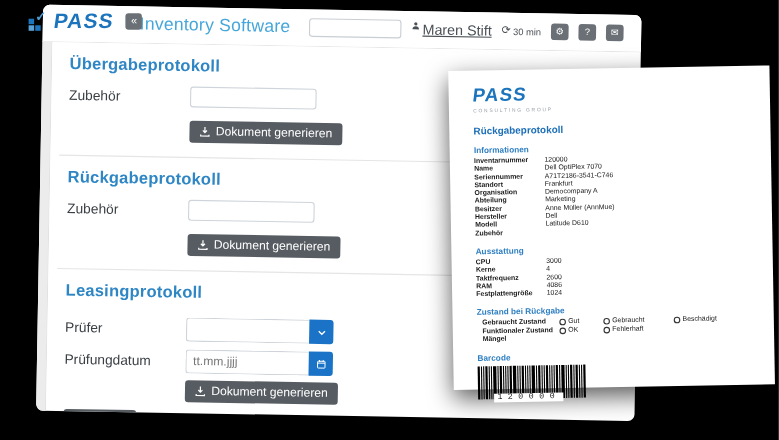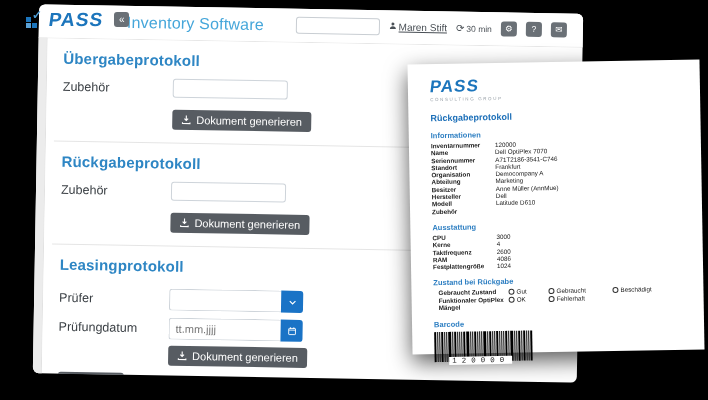--- a/index.html
+++ b/index.html
@@ -14,21 +14,21 @@
     box-shadow:0 4px 14px rgba(0,0,0,.5);
   }
   .app-header{
     position:absolute;top:0;left:0;right:0;height:33px;
     border-bottom:1px solid #e7e7e7;border-radius:6px 6px 0 0;background:#fff;
     display:flex;align-items:center;
   }
   .app-title{margin-left:88px;font-size:16px;color:#45a6da;letter-spacing:.2px;white-space:nowrap;}
   .header-right{margin-left:auto;margin-right:16px;display:flex;align-items:center;gap:9px;}
   .search-input{width:76px;height:15px;border:1px solid #c9ced3;border-radius:3px;font-size:9px;padding:0 3px;outline:none;}
-  .user-link{display:flex;align-items:flex-start;gap:2px;font-size:10px;color:#4a5056;text-decoration:underline;cursor:pointer;white-space:nowrap;}
+  .user-link{display:flex;align-items:flex-start;gap:2px;font-size:13px;color:#4a5056;text-decoration:underline;cursor:pointer;white-space:nowrap;}
   .session{display:flex;align-items:center;gap:2px;font-size:8.5px;color:#4a5056;white-space:nowrap;}
   .refresh-glyph{font-size:10px;line-height:1;}
   .hdr-btn{width:16px;height:15px;background:#6a7076;border:none;border-radius:3px;color:#fff;
     font-size:8.5px;line-height:15px;text-align:center;padding:0;cursor:pointer;display:inline-block;}
   
   .left-strip{position:absolute;left:0;top:33px;bottom:0;width:8px;background:#ececec;border-right:1px solid #e2e2e2;border-radius:0 0 0 6px;}
   .content{position:absolute;top:33px;left:9px;right:0;bottom:0;padding:12px 16px 0 16px;overflow:hidden;}
   .sec-title{margin:0;font-size:15px;font-weight:600;color:#2e86c4;letter-spacing:.2px;}
   .form-row{display:flex;align-items:center;margin-top:10px;}
   .form-label{width:110px;font-size:12.5px;color:#3b4045;}
@@ -289,21 +289,21 @@
           <span class="cond-opt w2">
             <span class="radio"></span>
             <span>Gebraucht</span>
           </span>
           <span class="cond-opt w3">
             <span class="radio"></span>
             <span>Beschädigt</span>
           </span>
         </div>
         <div class="cond-row">
-          <span class="cond-label">Funktionaler OptiPlex</span>
+          <span class="cond-label">Funktionaler Zustand</span>
           <span class="cond-opt w1">
             <span class="radio"></span>
             <span>OK</span>
           </span>
           <span class="cond-opt w2">
             <span class="radio"></span>
             <span>Fehlerhaft</span>
           </span>
         </div>
         <div class="cond-row">

